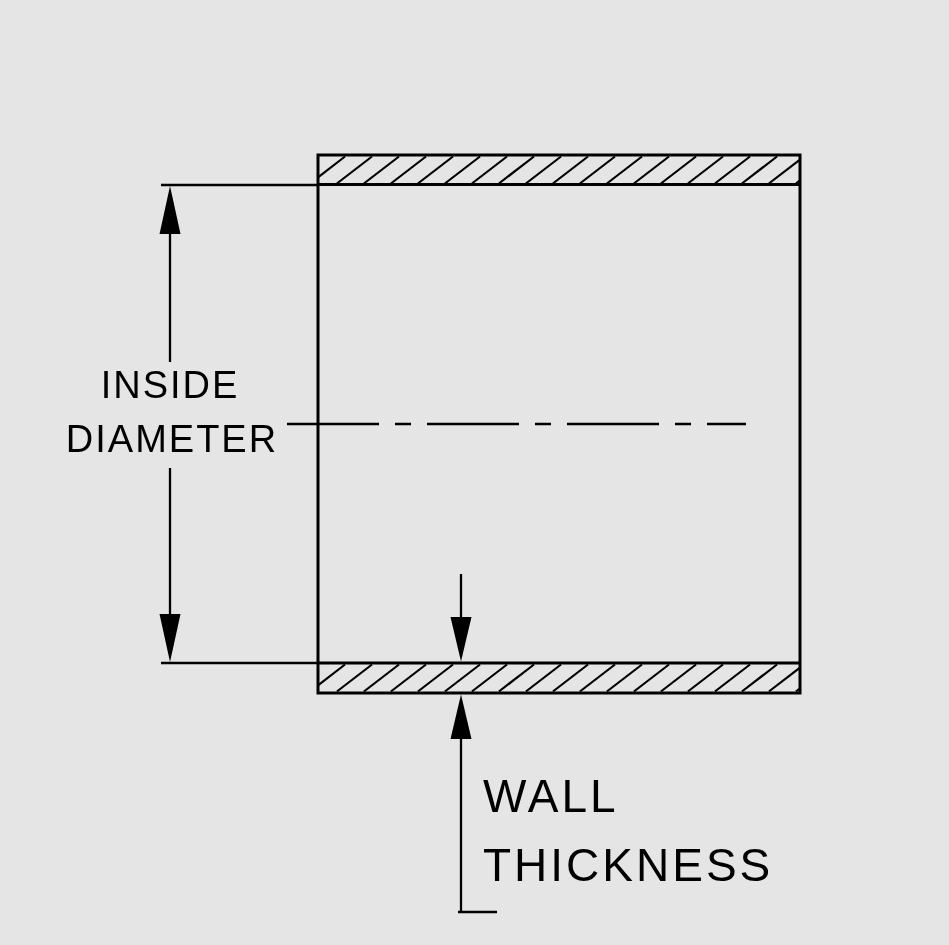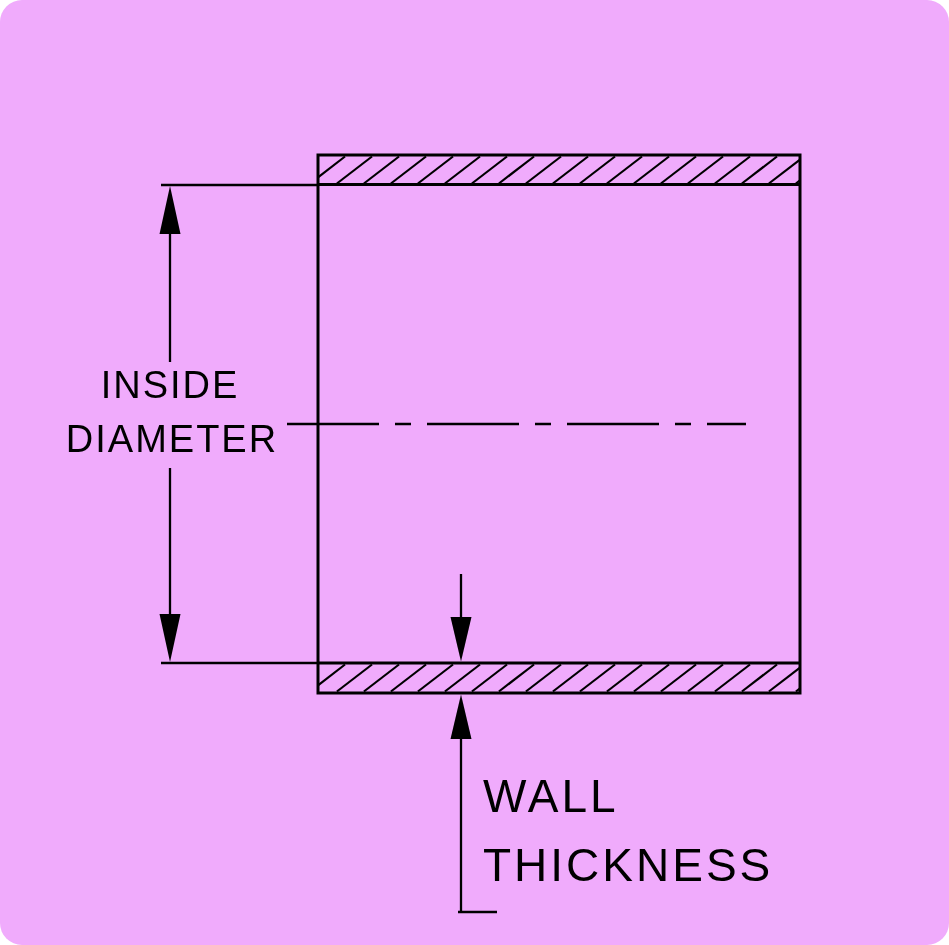--- a/index.html
+++ b/index.html
@@ -4,24 +4,23 @@
 <style>
   html, body {
     margin: 0;
     padding: 0;
     background: #ffffff;
   }
   .stage {
     position: relative;
     width: 949px;
     height: 945px;
-    background: #f0abfc;
+    background: #e5e5e5;
     font-family: "Liberation Sans", sans-serif;
     overflow: hidden;
-    border-radius: 22px;
   }
   svg { display: block; }
 
   .ln {
     stroke: #000000;
     stroke-width: 3;
     fill: none;
   }
   .thin { stroke-width: 2.3; }
   .hatch line {

